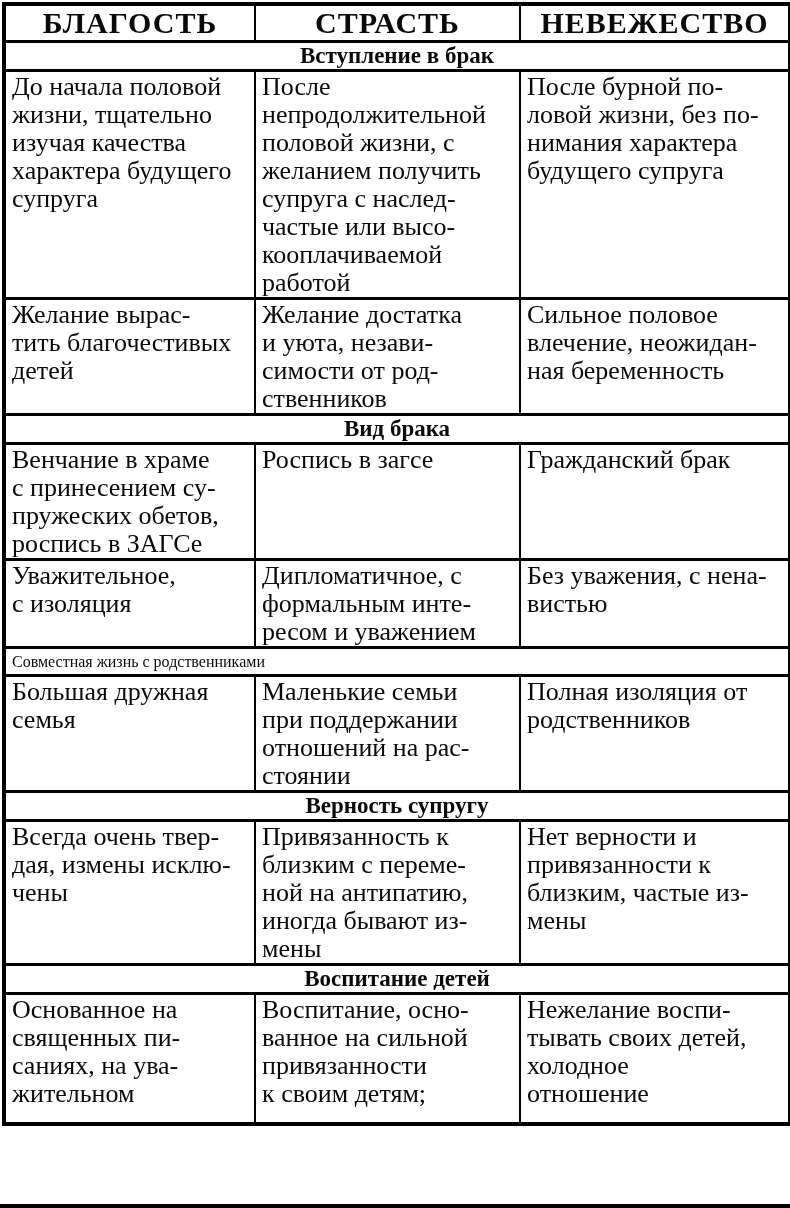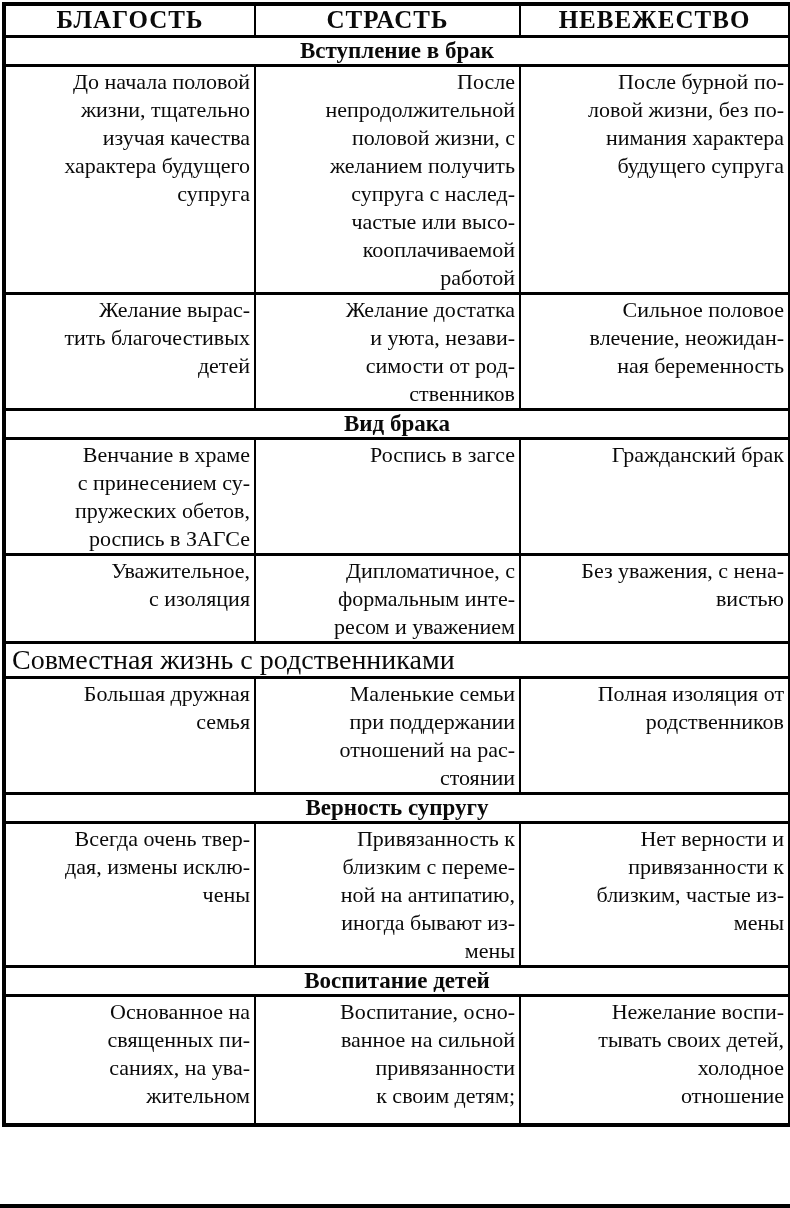--- a/index.html
+++ b/index.html
@@ -24,49 +24,49 @@
     border-left: 2px solid #000;
     border-right: 2px solid #000;
     border-top: 3px solid #000;
     border-bottom: 3px solid #000;
     box-sizing: border-box;
     overflow: hidden;
   }
   
   tr.r-h th {
     height: 32px;
-    font-size: 25px;
+    font-size: 30px;
     font-weight: bold;
     letter-spacing: 1px;
     text-align: center;
     vertical-align: middle;
     padding: 0 2px;
   }
   
   tr.r-s td {
     height: 29px;
     font-size: 23px;
     font-weight: bold;
     text-align: center;
     vertical-align: middle;
     padding: 0 2px;
   }
   
   tr.r-n td {
     height: 28px;
-    font-size: 28px;
+    font-size: 16px;
     text-align: left;
     vertical-align: middle;
     padding: 0 4px 0 6px;
   }
   
   tr.r-d td {
-    font-size: 22px;
+    font-size: 26px;
     line-height: 28px;
-    text-align: right;
+    text-align: left;
     vertical-align: top;
     padding: 1px 4px 0 6px;
     white-space: pre-line;
   }
   .bottom-bar {
     position: absolute;
     left: 0; right: 0; bottom: 0;
     height: 4px;
     background: #000;
   }

